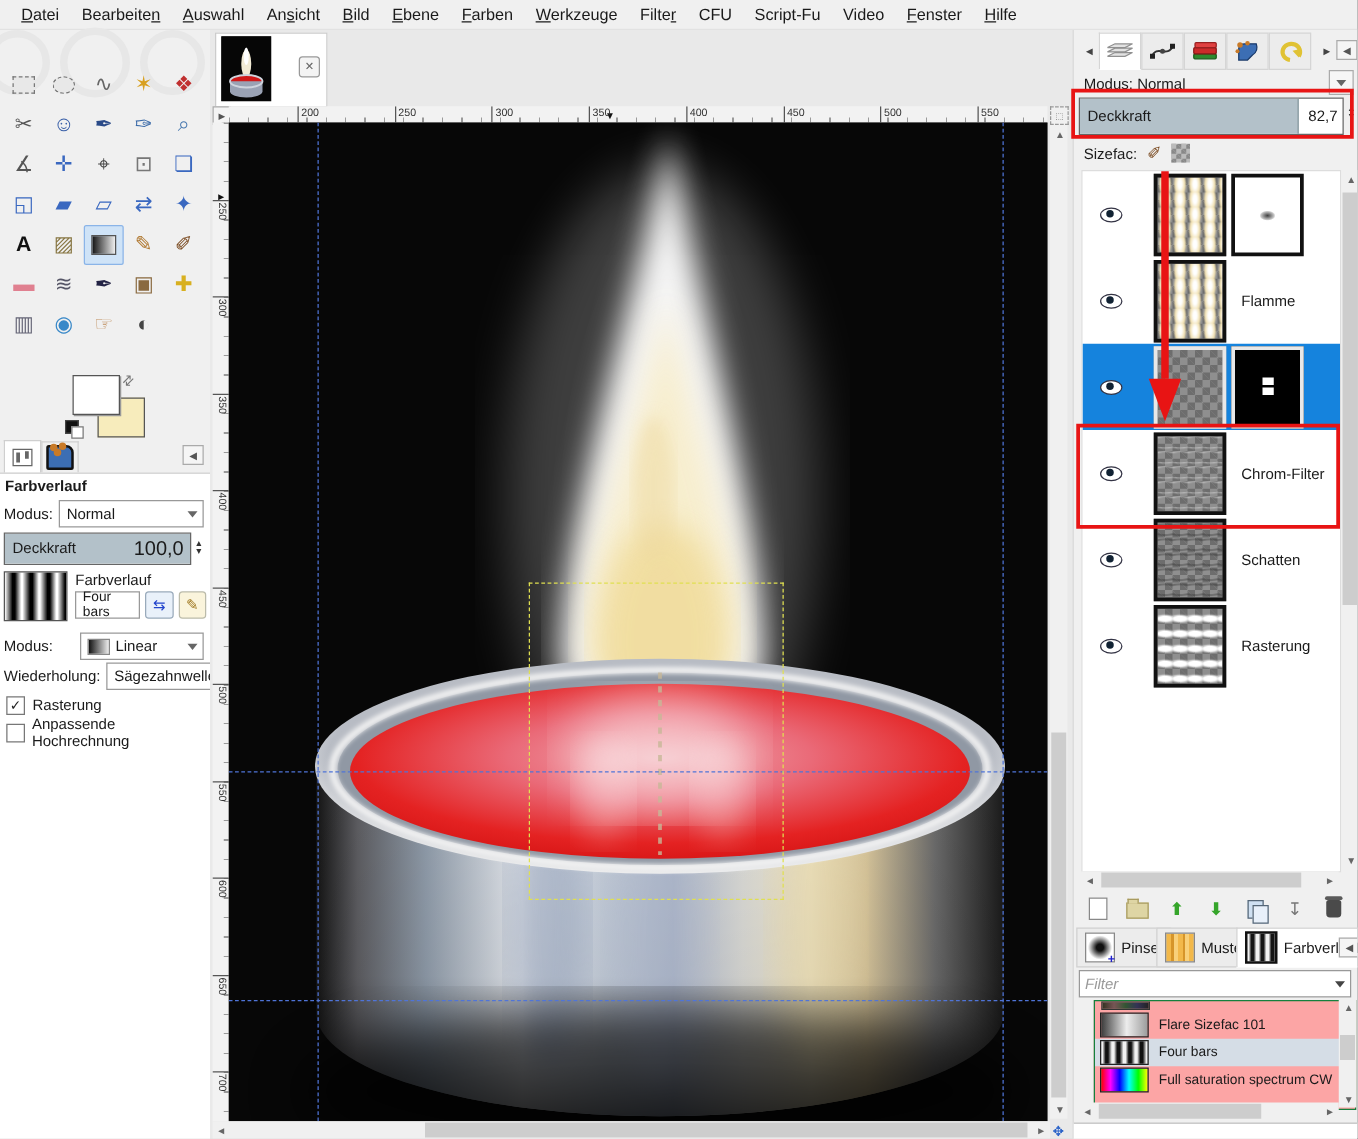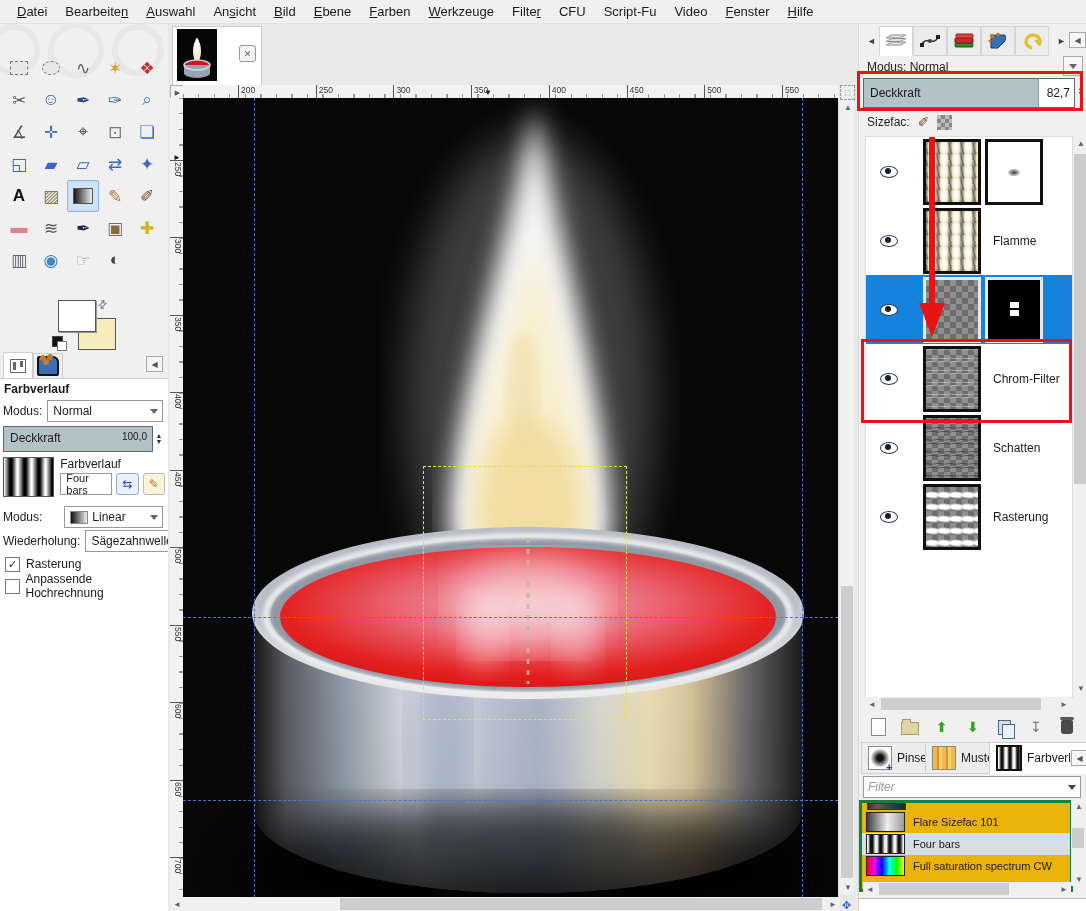--- a/index.html
+++ b/index.html
@@ -47,21 +47,21 @@
   .to-title{font-weight:bold;padding:3px 4px;font-size:12px;}
   .row{position:relative;height:24px;display:flex;align-items:center;padding:0 3px;}
   .lbl{font-size:12px;}
   .select{height:20px;border:1px solid #999;background:#fff;display:flex;align-items:center;
           justify-content:space-between;padding-left:5px;font-size:12px;flex:1;margin-left:5px;}
   .dd{width:16px;height:100%;display:flex;align-items:center;justify-content:center;color:#666;}
   .dd::after{content:'';border:4px solid transparent;border-top:5px solid #666;margin-top:4px;}
   .slider{position:relative;height:24px;border:1px solid #666;background:#fff;flex:1;overflow:hidden;}
   .slider .fill{position:absolute;left:0;top:0;bottom:0;background:#b3c1c9;}
   .slider .s-lbl{position:absolute;left:6px;top:4px;font-size:12px;}
-  .slider .s-val{position:absolute;right:5px;top:4px;font-size:10px;}
+  .slider .s-val{position:absolute;right:5px;top:4px;font-size:16px;}
   .spin{width:12px;height:26px;display:flex;flex-direction:column;align-items:center;justify-content:center;color:#333;}
   .spin span{font-size:7px;line-height:6px;}
   .gradprev{width:56px;height:38px;border:1px solid #555;
             background:repeating-linear-gradient(90deg,#fff 0px,#000 6px 8px,#fff 13px 14px);}
   .btn{border:1px solid #999;background:#fff;font-size:11px;padding:1px 5px;height:18px;display:flex;align-items:center;}
   .mini-btn{width:24px;height:20px;border:1px solid #9ab;background:#e9f1fa;color:#24c;display:flex;align-items:center;justify-content:center;font-size:12px;border-radius:3px;}
   .edit-btn{width:24px;height:20px;border:1px solid #bba;background:#faf4dc;color:#a07820;display:flex;align-items:center;justify-content:center;font-size:12px;border-radius:3px;}
   .spinbox{height:24px;border:1px solid #666;background:#fff;flex:1;position:relative;}
   .chkrow{height:22px;display:flex;align-items:center;padding-left:5px;gap:6px;}
   .chk{width:13px;height:13px;border:1px solid #777;background:#fff;display:flex;align-items:center;justify-content:center;font-size:11px;color:#222;}
@@ -154,21 +154,21 @@
   .rtab{position:absolute;top:718px;height:30px;background:#ececec;border:1px solid #d0d0d0;display:flex;align-items:center;padding:0 6px;gap:5px;font-size:12px;}
   .rtab.on{background:#fff;border-bottom-color:#fff;}
   .pinsel-ico{width:22px;height:22px;border:1px solid #888;background:radial-gradient(circle at 50% 50%,#111 18%,rgba(0,0,0,0) 62%),#fff;position:relative;}
   .pinsel-ico::after{content:'+';position:absolute;right:-1px;bottom:-4px;color:#22c;font-size:10px;font-weight:bold;}
   .muster-ico{width:22px;height:22px;border:1px solid #888;background:repeating-linear-gradient(90deg,#f2b84a 0 4px,#d6952a 4px 6px,#f8d07a 6px 9px);}
   .grad-ico{width:22px;height:22px;border:2px solid #111;background:repeating-linear-gradient(90deg,#f2f2f2 0 1px,#151515 3px 5px,#f2f2f2 7px 8px);}
   #rp-collapse{left:1072px;top:726px;}
   #filterbox{position:absolute;left:4px;top:752px;width:218px;height:22px;border:1px solid #999;background:#fff;display:flex;align-items:center;justify-content:space-between;padding:0 4px;box-sizing:border-box;}
   #filterbox .ph{font-style:italic;color:#999;font-size:12px;}
   #filterbox .caret{border:4px solid transparent;border-top:5px solid #444;margin-top:4px;}
-  #gradlist{position:absolute;left:0;top:776px;width:208px;height:86px;background:#eab308;border:3px solid #15803d;overflow:hidden;}
+  #gradlist{position:absolute;left:16px;top:776px;width:208px;height:86px;background:#fca5a5;border:1px solid #15803d;overflow:hidden;}
   .grow{height:22px;display:flex;align-items:center;gap:8px;padding-left:4px;}
   .grow.sel{background:#d5dde6;}
   .gsw{width:37px;height:18px;border:1px solid #222;flex:none;}
   .gname{font-size:11px;white-space:nowrap;}
   .sw-part{height:5px;margin:0 0 1px 5px;width:37px;border:1px solid #333;background:linear-gradient(90deg,#332,#755,#353,#335,#222);}
   .sw-flare{background:linear-gradient(90deg,#3c3c3c,#ededed 55%,#9c9c9c);}
   .sw-fourbars{background:repeating-linear-gradient(90deg,#f2f2f2 0 1px,#111 3.5px 5.5px,#f2f2f2 8.5px 9.25px);}
   .sw-ccw{background:linear-gradient(90deg,#f00,#ff0 20%,#0f0 40%,#0ff 60%,#00f 80%,#f0f);}
   .sw-cw{background:linear-gradient(90deg,#f00,#f0f 20%,#00f 40%,#0ff 60%,#0f0 80%,#ff0);}
   #gl-vsb{position:absolute;left:212px;top:776px;width:14px;height:86px;}

